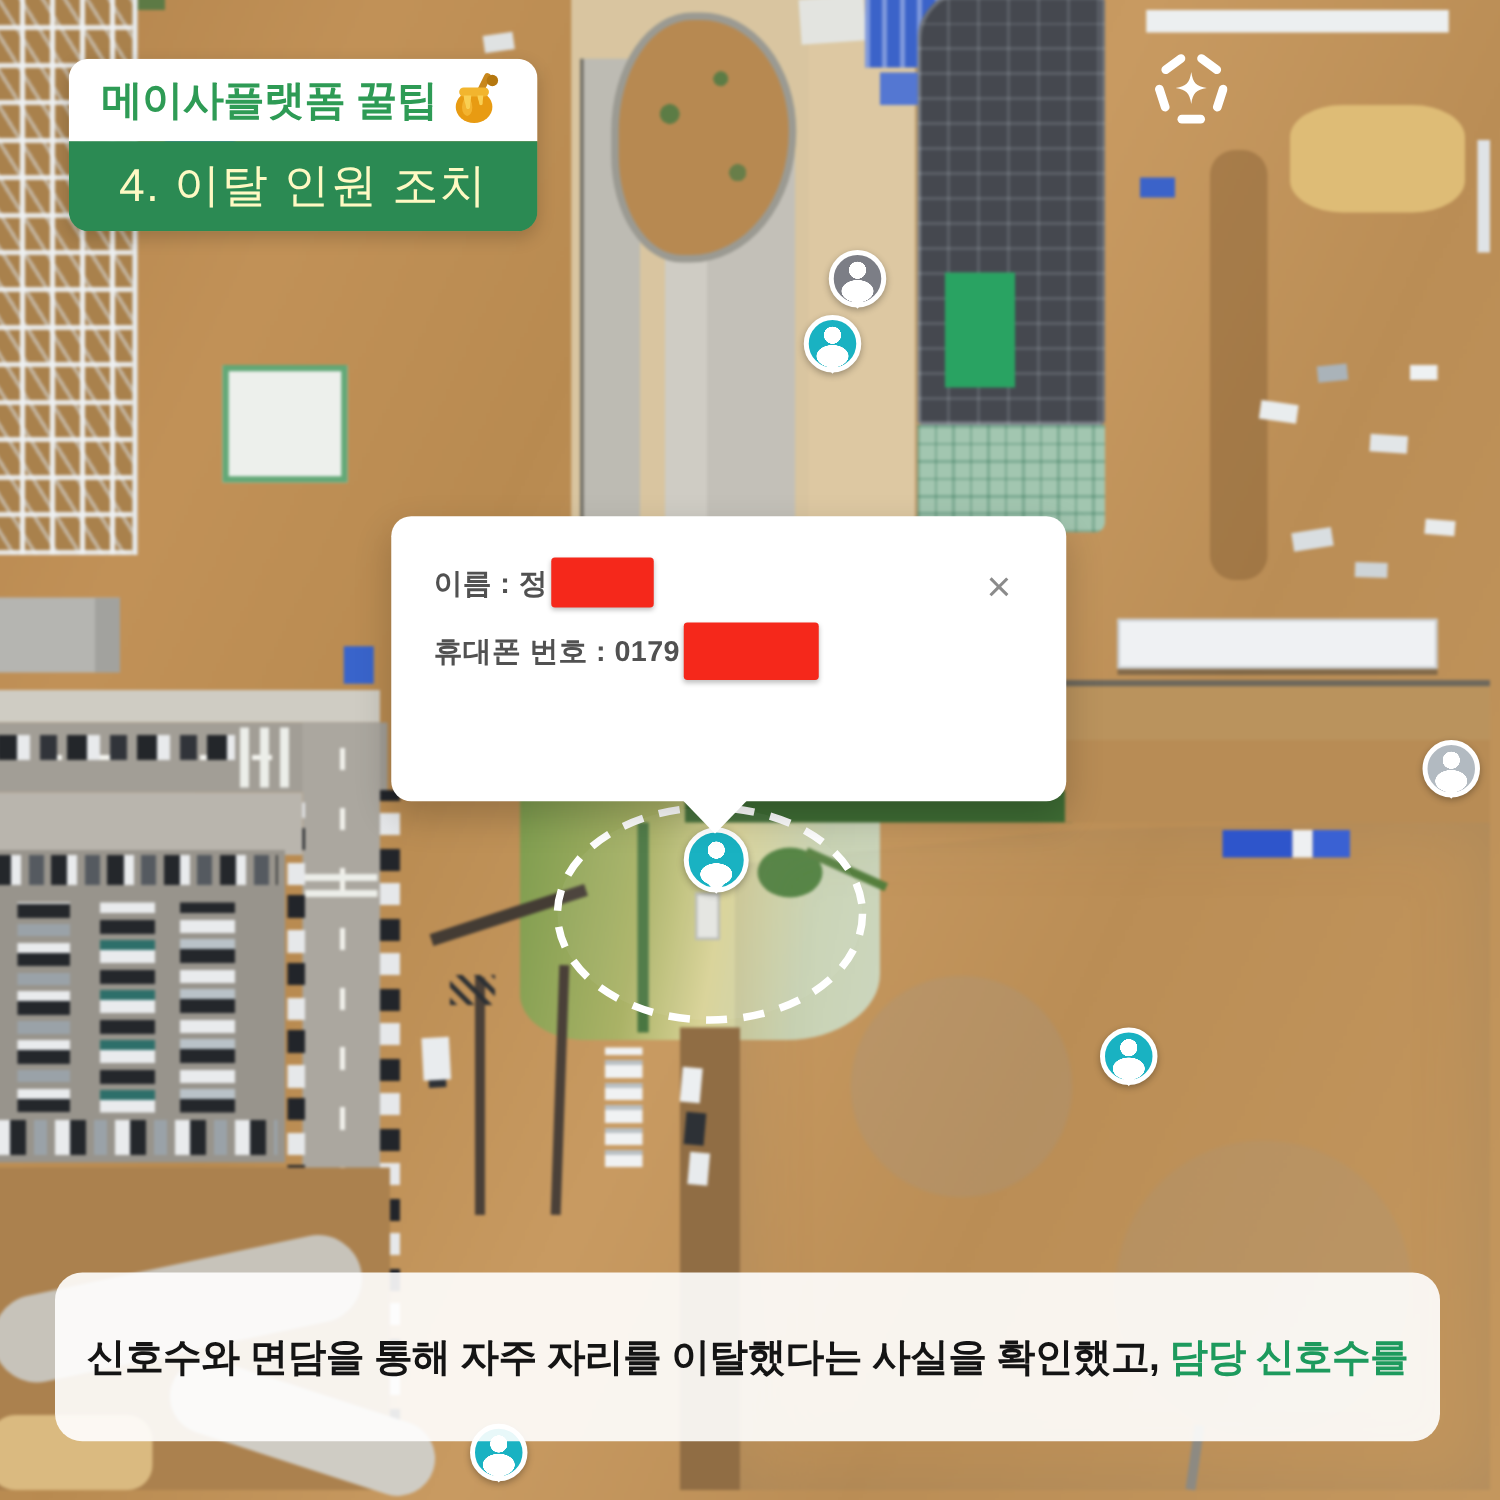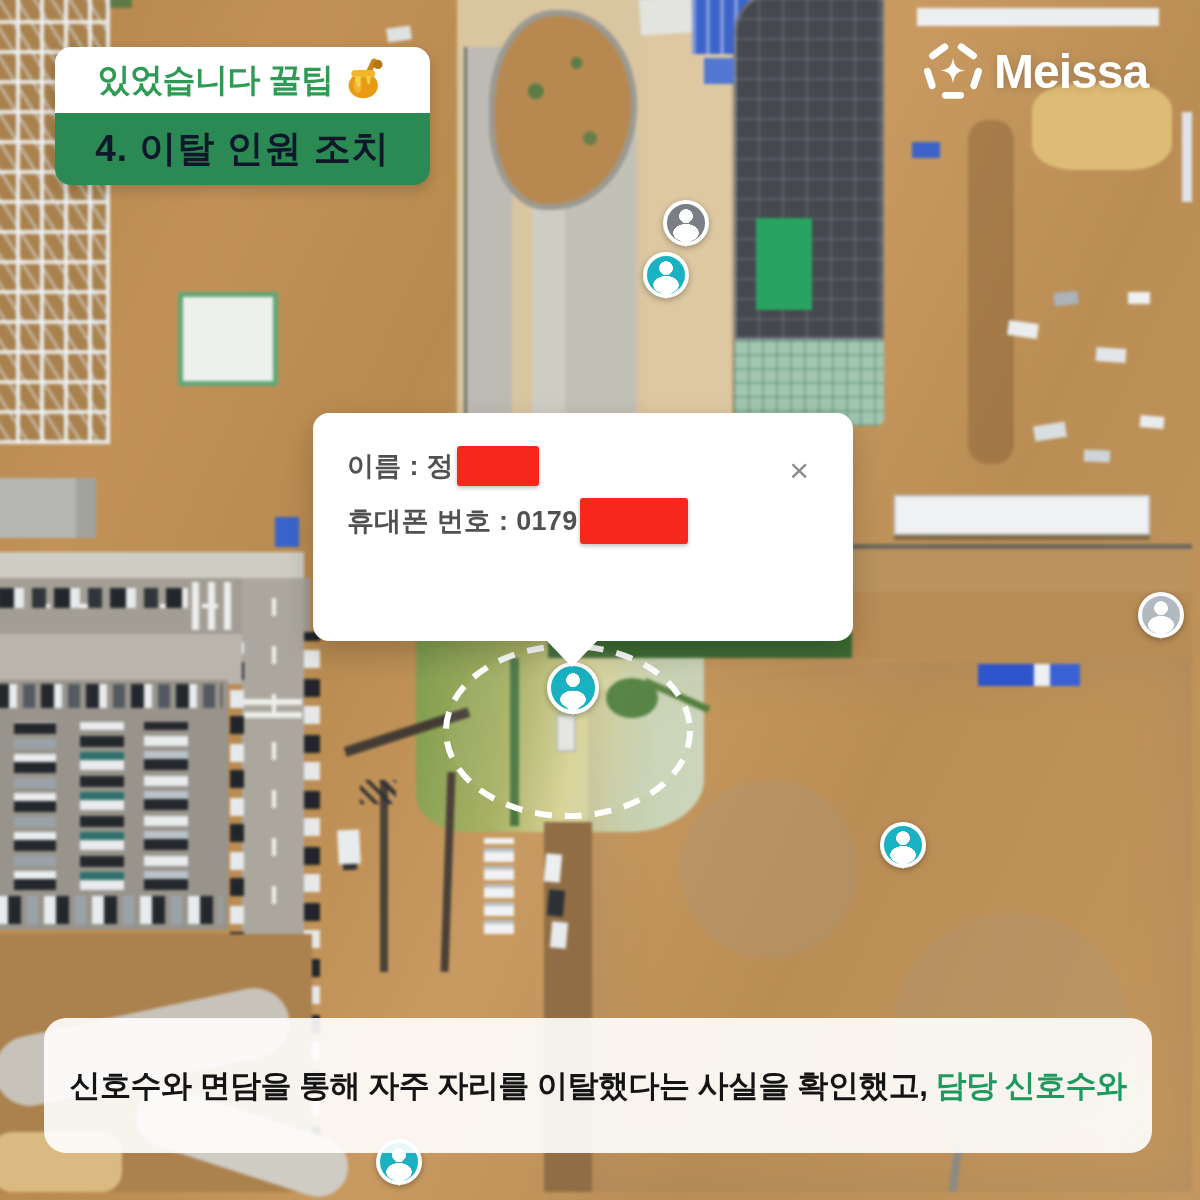--- a/index.html
+++ b/index.html
@@ -24,33 +24,33 @@
   .pin--gray{background:#7c7e86;}
   .pin--light{background:#b2bac1;}
   .pin--main{width:52px;height:52px;margin:-28px 0 0 -26px;}
   
   .popup{position:absolute;left:313px;top:413px;width:540px;height:228px;background:#fff;
          border-radius:16px;box-shadow:0 12px 30px rgba(0,0,0,.20);z-index:50;
          padding:34px 40px 0 34px;}
   .popup::after{content:"";position:absolute;left:232px;top:100%;margin-top:-2px;width:54px;height:28px;
          background:#fff;clip-path:polygon(0 0,100% 0,50% 100%);}
   .popup-row{display:flex;align-items:center;height:38px;margin-bottom:17px;
-         font-size:27px;font-weight:700;color:#515151;letter-spacing:.3px;}
+         font-size:23px;font-weight:700;color:#515151;letter-spacing:.3px;}
   .redact{background:#f5281b;border-radius:3px;box-shadow:0 2px 4px rgba(0,0,0,.25);margin-left:3px;}
   .redact--name{width:82px;height:40px;}
   .redact--phone{width:108px;height:46px;}
   .popup-close{position:absolute;right:44px;top:40px;border:0;background:none;padding:0;
          font-size:34px;line-height:1;color:#8b8b8b;font-weight:400;cursor:pointer;}
   
   .badge{position:absolute;left:55px;top:47px;width:375px;z-index:60;border-radius:16px;
          overflow:hidden;box-shadow:0 5px 14px rgba(0,0,0,.18);}
   .badge-top{height:66px;background:#fff;display:flex;align-items:center;justify-content:center;gap:10px;}
   .badge-title{font-size:33px;font-weight:800;color:#2e9b55;letter-spacing:-.5px;}
   .badge-bottom{height:72px;background:#2b8a53;display:flex;align-items:center;justify-content:center;}
-  .badge-subtitle{font-size:37px;font-weight:700;color:#0f172a;letter-spacing:1px;}
+  .badge-subtitle{font-size:37px;font-weight:400;color:#fef9c3;letter-spacing:1px;}
   
   .logo{position:absolute;left:924px;top:42px;display:flex;align-items:center;gap:12px;z-index:60;}
   .logo-text{font-size:48px;font-weight:600;color:#fff;letter-spacing:-1px;
          text-shadow:0 1px 8px rgba(0,0,0,.18);}
   
   .banner{position:absolute;left:44px;top:1018px;width:1108px;height:135px;z-index:70;
          background:rgba(255,255,255,.9);border-radius:22px;display:flex;flex-direction:column;
          align-items:center;justify-content:center;gap:22px;}
   .banner-line{font-size:31px;font-weight:800;line-height:1;letter-spacing:-.5px;white-space:nowrap;}
   .t-black{color:#141414;text-align:center;}
@@ -169,21 +169,21 @@
       <span class="redact redact--name"></span>
     </div>
     <div class="popup-row">
       <span>휴대폰 번호 : 0179</span>
       <span class="redact redact--phone"></span>
     </div>
   </div>
 
   <div class="badge">
     <div class="badge-top">
-      <span class="badge-title">있었습니다 꿀팁</span>
+      <span class="badge-title">메이사플랫폼 꿀팁</span>
       <svg width="44" height="44" viewBox="0 0 48 48">
         <rect x="27" y="0" width="6" height="18" rx="3" fill="#c8871c" transform="rotate(26 30 9)"></rect>
         <circle cx="37" cy="7" r="5" fill="#b5770f"></circle>
         <ellipse cx="21" cy="30" rx="16" ry="14" fill="#e89b12"></ellipse>
         <ellipse cx="15" cy="30" rx="4.5" ry="8" fill="#f7bb3a" opacity=".75"></ellipse>
         <rect x="8" y="13" width="26" height="8" rx="4" fill="#f2b52e"></rect>
         <path d="M12 20c0 5 2 8 2 10 0 2.5 3.5 2.5 3.5 0 0-3 1-7 1-10z" fill="#f9cf53"></path>
         <path d="M24 20c0 3 1.5 5 1.5 7 0 2 3 2 3 0 0-2.5.5-5 .5-7z" fill="#f9cf53"></path>
       </svg>
     </div>
@@ -204,22 +204,21 @@
           <rect x="31" y="2" width="38" height="12" rx="6"></rect>
         </g>
       <g transform="rotate(252 50 50)">
           <rect x="31" y="2" width="38" height="12" rx="6"></rect>
         </g>
       <g transform="rotate(324 50 50)">
           <rect x="31" y="2" width="38" height="12" rx="6"></rect>
         </g>
       <path d="M50 27c2.5 15.5 6.5 19.5 21.5 22C56.5 51.5 52.5 55.5 50 71 47.5 55.5 43.5 51.5 28.5 49 43.5 46.5 47.5 42.5 50 27Z"></path>
     </svg>
-    <span class="logo-text">Meissa</span>
   </div>
 
   <div class="banner">
     <div class="banner-line">
-      <span class="t-black">신호수와 면담을 통해 자주 자리를 이탈했다는 사실을 확인했고, </span><span class="t-green">담당 신호수와</span>
+      <span class="t-black">신호수와 면담을 통해 자주 자리를 이탈했다는 사실을 확인했고, </span><span class="t-green">담당 신호수를</span>
     </div>
   </div>
 
 </div>
 
 </body></html>

